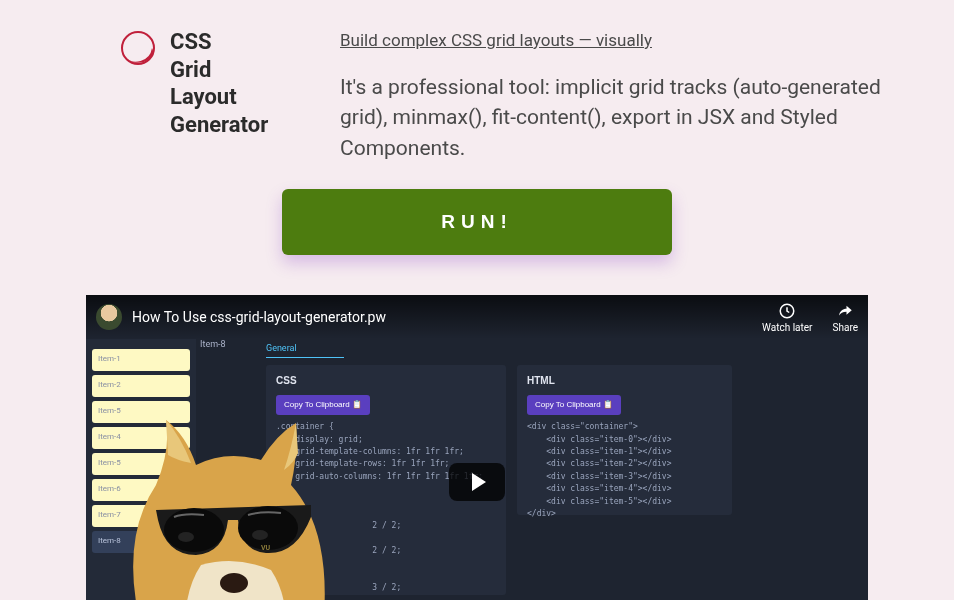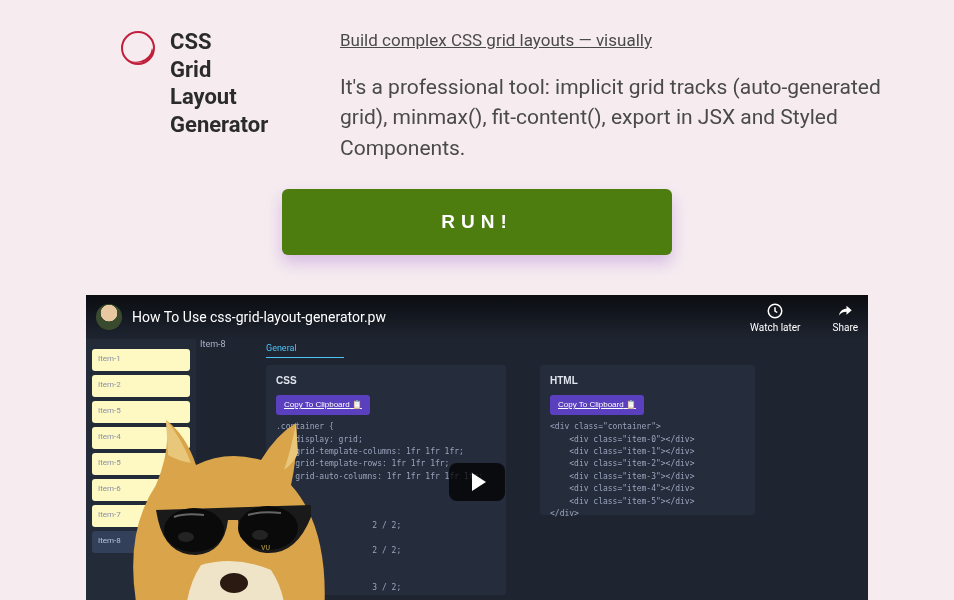--- a/index.html
+++ b/index.html
@@ -95,21 +95,21 @@
     background: radial-gradient(circle at 50% 35%, #e8c8a0 0 38%, #3a4a2f 40% 100%);
     flex-shrink: 0;
   }
   .video-title {
     color: #fff;
     font-size: 14px;
     flex: 1;
   }
   .video-controls-right {
     display: flex;
-    gap: 32px;
+    gap: 20px;
     color: #fff;
     font-size: 10px;
     align-items: flex-start;
   }
   .vc-item {
     display: flex;
     flex-direction: column;
     align-items: center;
     gap: 2px;
     cursor: pointer;
@@ -166,38 +166,37 @@
     position: absolute;
     background: #252c3b;
     border-radius: 3px;
     padding: 8px 10px;
     font-family: "Menlo", "Consolas", monospace;
     font-size: 8px;
     color: #9aa5bd;
     line-height: 1.55;
   }
   .panel-css { top: 70px; left: 180px; width: 240px; height: 230px; }
-  .panel-html { top: 70px; left: 454px; width: 215px; height: 150px; }
+  .panel-html { top: 70px; left: 431px; width: 215px; height: 150px; }
   .panel-label {
     font-family: -apple-system, sans-serif;
     font-size: 10px;
     font-weight: 700;
     color: #e0e4ef;
     margin-bottom: 6px;
   }
   .copy-btn {
     display: inline-block;
     background: #5a3fbf;
     color: #fff;
     font-family: -apple-system, sans-serif;
     font-size: 8px;
     padding: 4px 8px;
     border-radius: 3px;
     margin-bottom: 6px;
-    text-decoration: underline;
   }
   .tabs {
     position: absolute;
     top: 48px;
     left: 180px;
     display: flex;
     gap: 16px;
     font-size: 9px;
     color: #7a8299;
     flex-direction: column;

